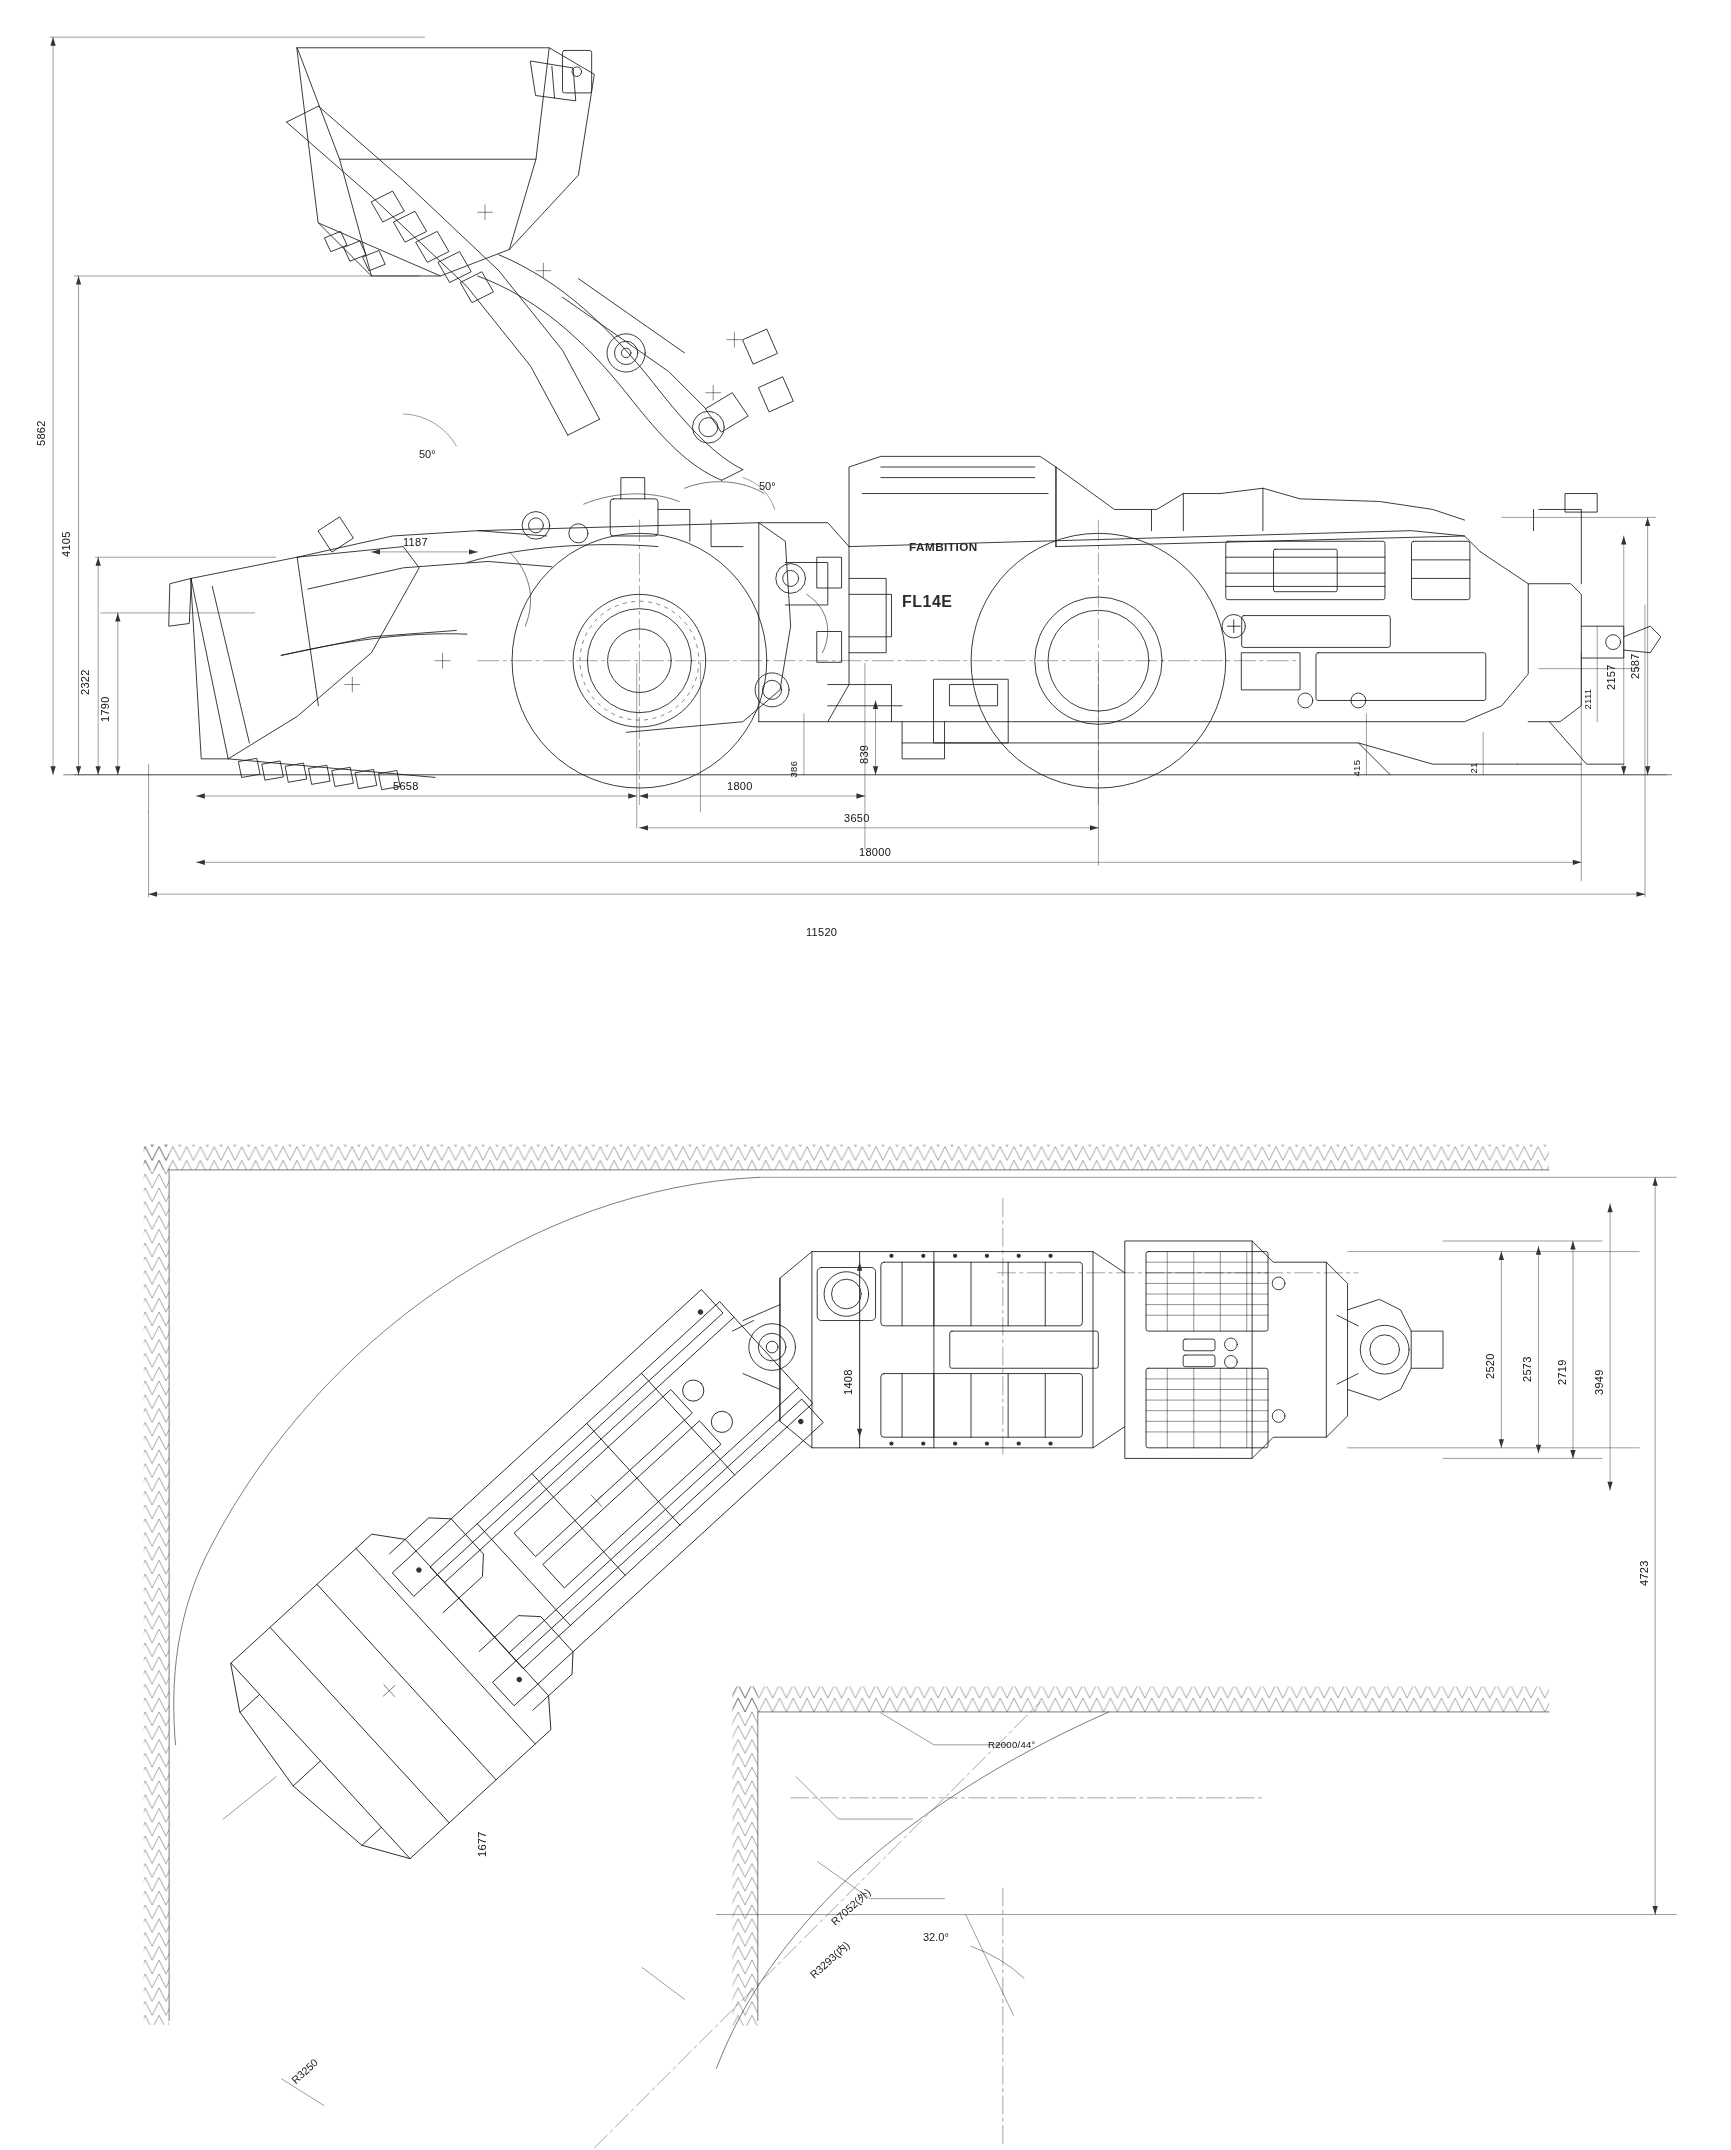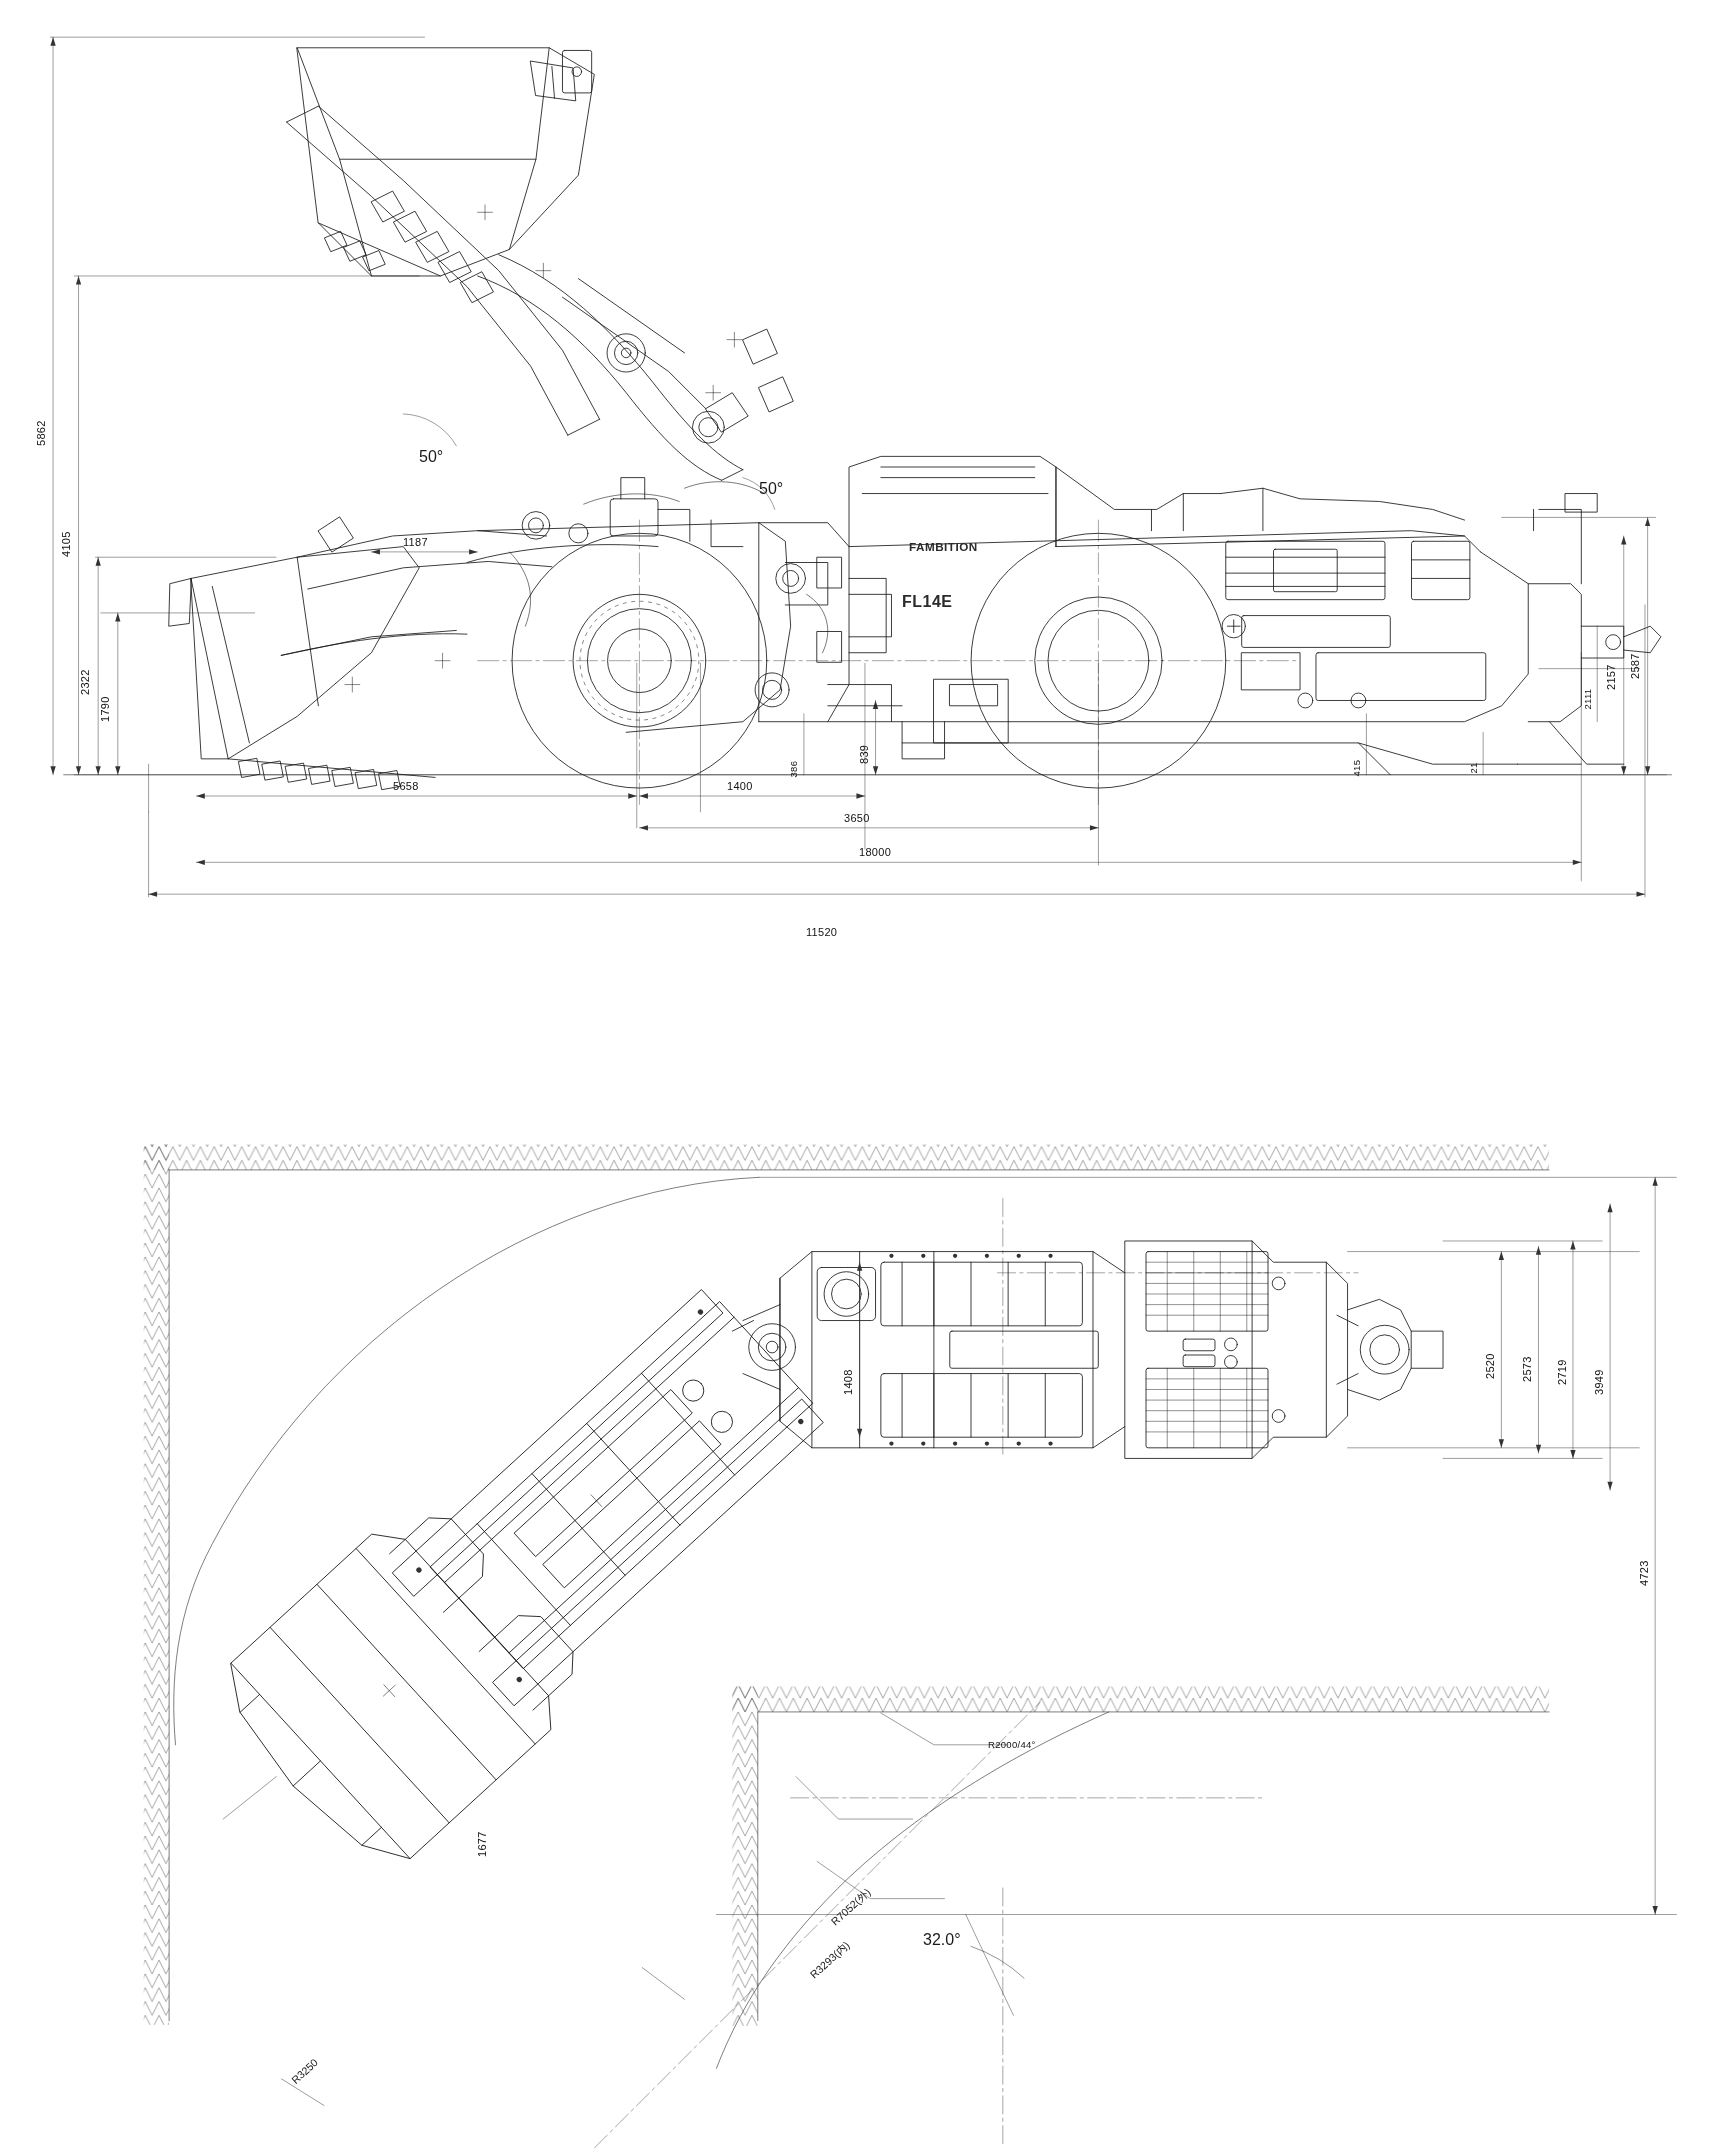--- a/index.html
+++ b/index.html
@@ -67,21 +67,21 @@
     top: 540px;
     padding-left: 10px;
   }
   #brand-model {
     font-size: 16px;
     left: 902px;
     top: 562px;
   }
   .angle-label {
     position: absolute;
-    font-size: 16px;
+    font-size: 11px;
     white-space: nowrap;
     text-align: right;
   }
   .rot-label {
     position: absolute;
     font-size: 10.6px;
     white-space: nowrap;
     transform-origin: left bottom;
   }
 </style>
@@ -390,21 +390,21 @@
     <div class="dim-label vert" style="left: 1641px; top: 668px;">2587</div>
     <div class="dim-label vert" style="left: 1617px; top: 679px;">2157</div>
     <div class="dim-label vert small" style="left: 1592px; top: 700px;">2111</div>
     <div class="dim-label vert" style="left: 870px; top: 753px;">839</div>
     <div class="dim-label vert small" style="left: 798px; top: 768px;">386</div>
     <div class="dim-label vert small" style="left: 1361px; top: 767px;">415</div>
     <div class="dim-label vert small" style="left: 1478px; top: 764px;">21</div>
 
     <div class="dim-label" style="left: 403px; top: 537px;">1187</div>
     <div class="dim-label" style="left: 393px; top: 781px;">5658</div>
-    <div class="dim-label" style="left: 727px; top: 781px;">1400</div>
+    <div class="dim-label" style="left: 727px; top: 781px;">1800</div>
     <div class="dim-label" style="left: 844px; top: 813px;">3650</div>
     <div class="dim-label" style="left: 859px; top: 847px;">18000</div>
     <div class="dim-label" style="left: 806px; top: 879px; margin-top: 48px;">11520</div>
 
     <div class="angle-label" style="left: 419px; top: 448px;">50°</div>
     <div class="angle-label" style="left: 759px; top: 480px;">50°</div>
 
     <div class="brand-label" id="brand-name" style="left: 899px; top: 540px;">FAMBITION</div>
     <div class="brand-label" id="brand-model" style="left: 902px; top: 561px; margin-top: 32px;">FL14E</div>
   </div>

